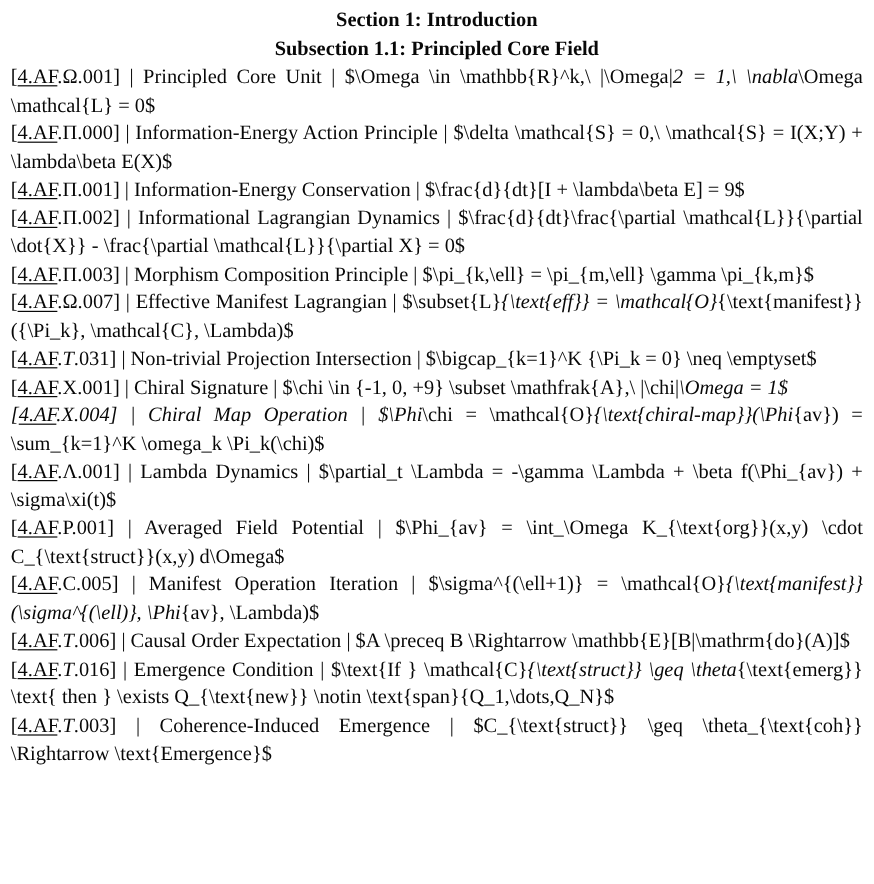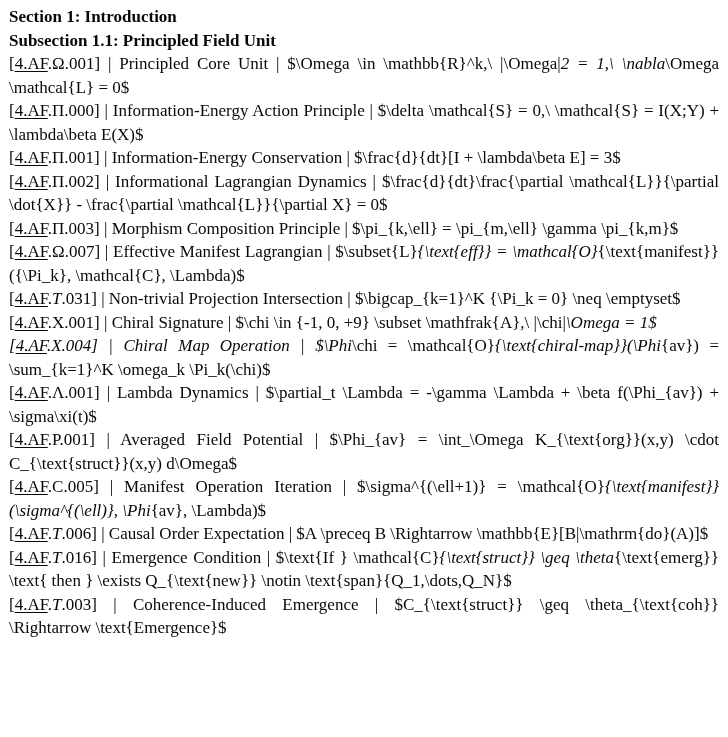--- a/index.html
+++ b/index.html
@@ -13,40 +13,40 @@
     font-family: "Liberation Serif", "DejaVu Serif", serif;
     font-size: 17px;
     line-height: 23.5px;
     -webkit-font-smoothing: antialiased;
   }
   .page {
     padding: 5px 9px 6px 9px;
   }
   .headline {
     font-weight: 700;
-    text-align: left;
+    text-align: center;
     white-space: normal;
   }
   .row {
     text-align: justify;
   }
   .seg { }
   .i { font-style: italic; }
   .u { text-decoration: underline; text-underline-offset: 2px; text-decoration-thickness: 1px; }
 </style>
 </head>
 <body>
 
 <div class="page">
   <div class="headline">Section 1: Introduction</div>
-  <div class="headline">Subsection 1.1: Principled Field Unit</div>
+  <div class="headline">Subsection 1.1: Principled Core Field</div>
   <div id="rows">
       <div class="row"><span class="seg">[</span><span class="seg u">4.AF</span><span class="seg">.Ω.001] | Principled Core Unit | $\Omega \in \mathbb{R}^k,\ |\Omega|</span><span class="seg i">2 = 1,\ \nabla</span><span class="seg">\Omega \mathcal{L} = 0$</span></div>
       <div class="row"><span class="seg">[</span><span class="seg u">4.AF</span><span class="seg">.Π.000] | Information-Energy Action Principle | $\delta \mathcal{S} = 0,\ \mathcal{S} = I(X;Y) + \lambda\beta E(X)$</span></div>
-      <div class="row"><span class="seg">[</span><span class="seg u">4.AF</span><span class="seg">.Π.001] | Information-Energy Conservation | $\frac{d}{dt}[I + \lambda\beta E] = 3$</span></div>
+      <div class="row"><span class="seg">[</span><span class="seg u">4.AF</span><span class="seg">.Π.001] | Information-Energy Conservation | $\frac{d}{dt}[I + \lambda\beta E] = 9$</span></div>
       <div class="row"><span class="seg">[</span><span class="seg u">4.AF</span><span class="seg">.Π.002] | Informational Lagrangian Dynamics | $\frac{d}{dt}\frac{\partial \mathcal{L}}{\partial \dot{X}} - \frac{\partial \mathcal{L}}{\partial X} = 0$</span></div>
       <div class="row"><span class="seg">[</span><span class="seg u">4.AF</span><span class="seg">.Π.003] | Morphism Composition Principle | $\pi_{k,\ell} = \pi_{m,\ell} \gamma \pi_{k,m}$</span></div>
       <div class="row"><span class="seg">[</span><span class="seg u">4.AF</span><span class="seg">.Ω.007] | Effective Manifest Lagrangian | $\subset{L}</span><span class="seg i">{\text{eff}} = \mathcal{O}</span><span class="seg">{\text{manifest}}({\Pi_k}, \mathcal{C}, \Lambda)$</span></div>
       <div class="row"><span class="seg">[</span><span class="seg u">4.AF</span><span class="seg">.</span><span class="seg i">T</span><span class="seg">.031] | Non-trivial Projection Intersection | $\bigcap_{k=1}^K {\Pi_k = 0} \neq \emptyset$</span></div>
       <div class="row"><span class="seg">[</span><span class="seg u">4.AF</span><span class="seg">.X.001] | Chiral Signature | $\chi \in {-1, 0, +9} \subset \mathfrak{A},\ |\chi|</span><span class="seg i">\Omega = 1$</span></div>
       <div class="row"><span class="seg i">[</span><span class="seg i u">4.AF</span><span class="seg i">.X.004] | Chiral Map Operation | $\Phi</span><span class="seg">\chi = \mathcal{O}</span><span class="seg i">{\text{chiral-map}}(\Phi</span><span class="seg">{av}) = \sum_{k=1}^K \omega_k \Pi_k(\chi)$</span></div>
       <div class="row"><span class="seg">[</span><span class="seg u">4.AF</span><span class="seg">.Λ.001] | Lambda Dynamics | $\partial_t \Lambda = -\gamma \Lambda + \beta f(\Phi_{av}) + \sigma\xi(t)$</span></div>
       <div class="row"><span class="seg">[</span><span class="seg u">4.AF</span><span class="seg">.P.001] | Averaged Field Potential | $\Phi_{av} = \int_\Omega K_{\text{org}}(x,y) \cdot C_{\text{struct}}(x,y) d\Omega$</span></div>
       <div class="row"><span class="seg">[</span><span class="seg u">4.AF</span><span class="seg">.C.005] | Manifest Operation Iteration | $\sigma^{(\ell+1)} = \mathcal{O}</span><span class="seg i">{\text{manifest}}(\sigma^{(\ell)}, \Phi</span><span class="seg">{av}, \Lambda)$</span></div>
       <div class="row"><span class="seg">[</span><span class="seg u">4.AF</span><span class="seg">.</span><span class="seg i">T</span><span class="seg">.006] | Causal Order Expectation | $A \preceq B \Rightarrow \mathbb{E}[B|\mathrm{do}(A)]$</span></div>

